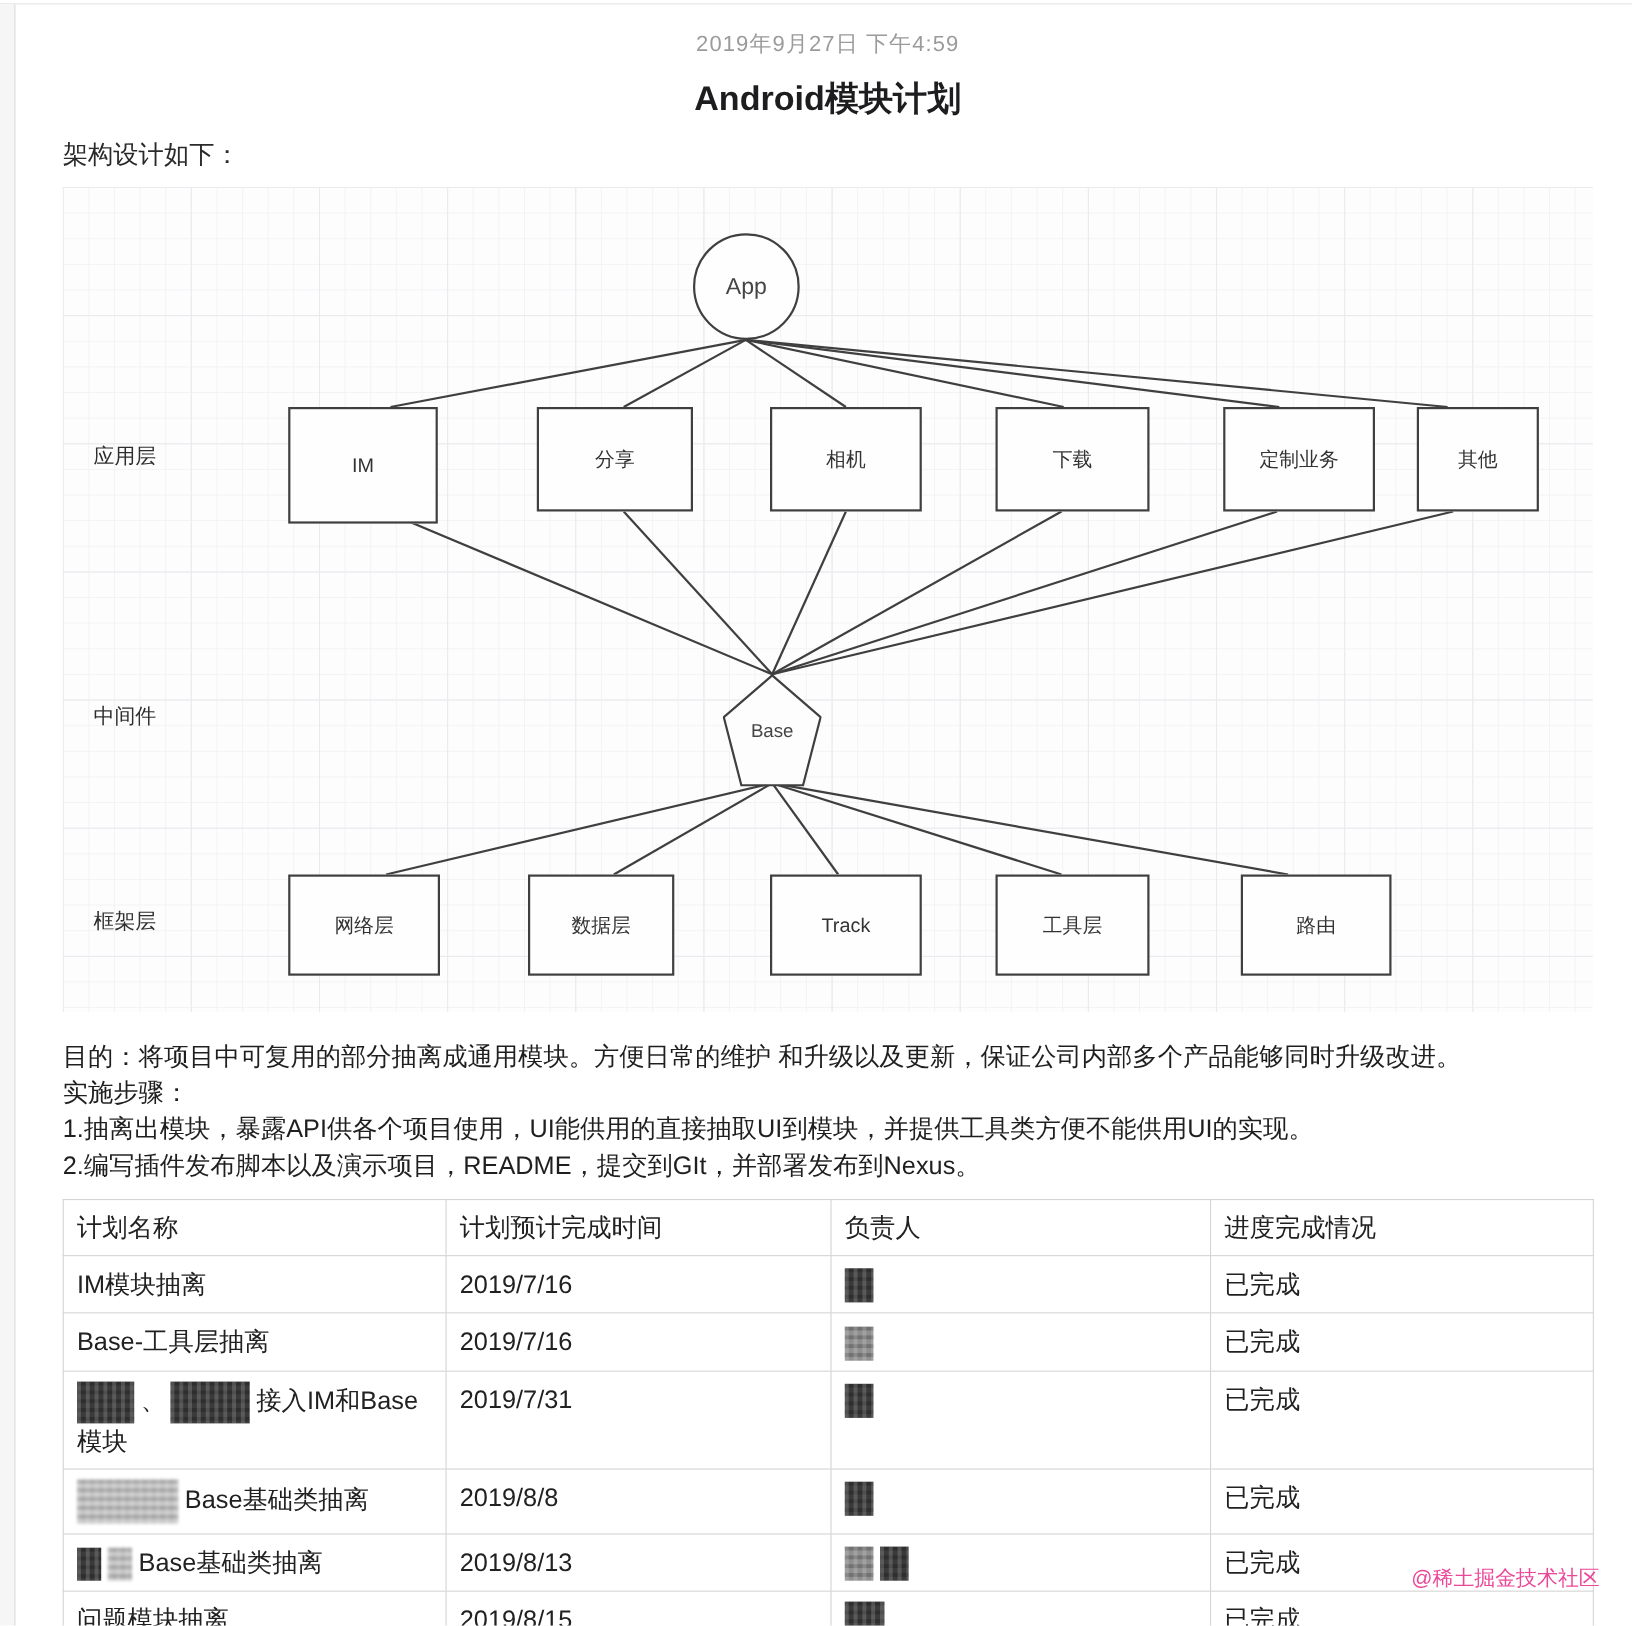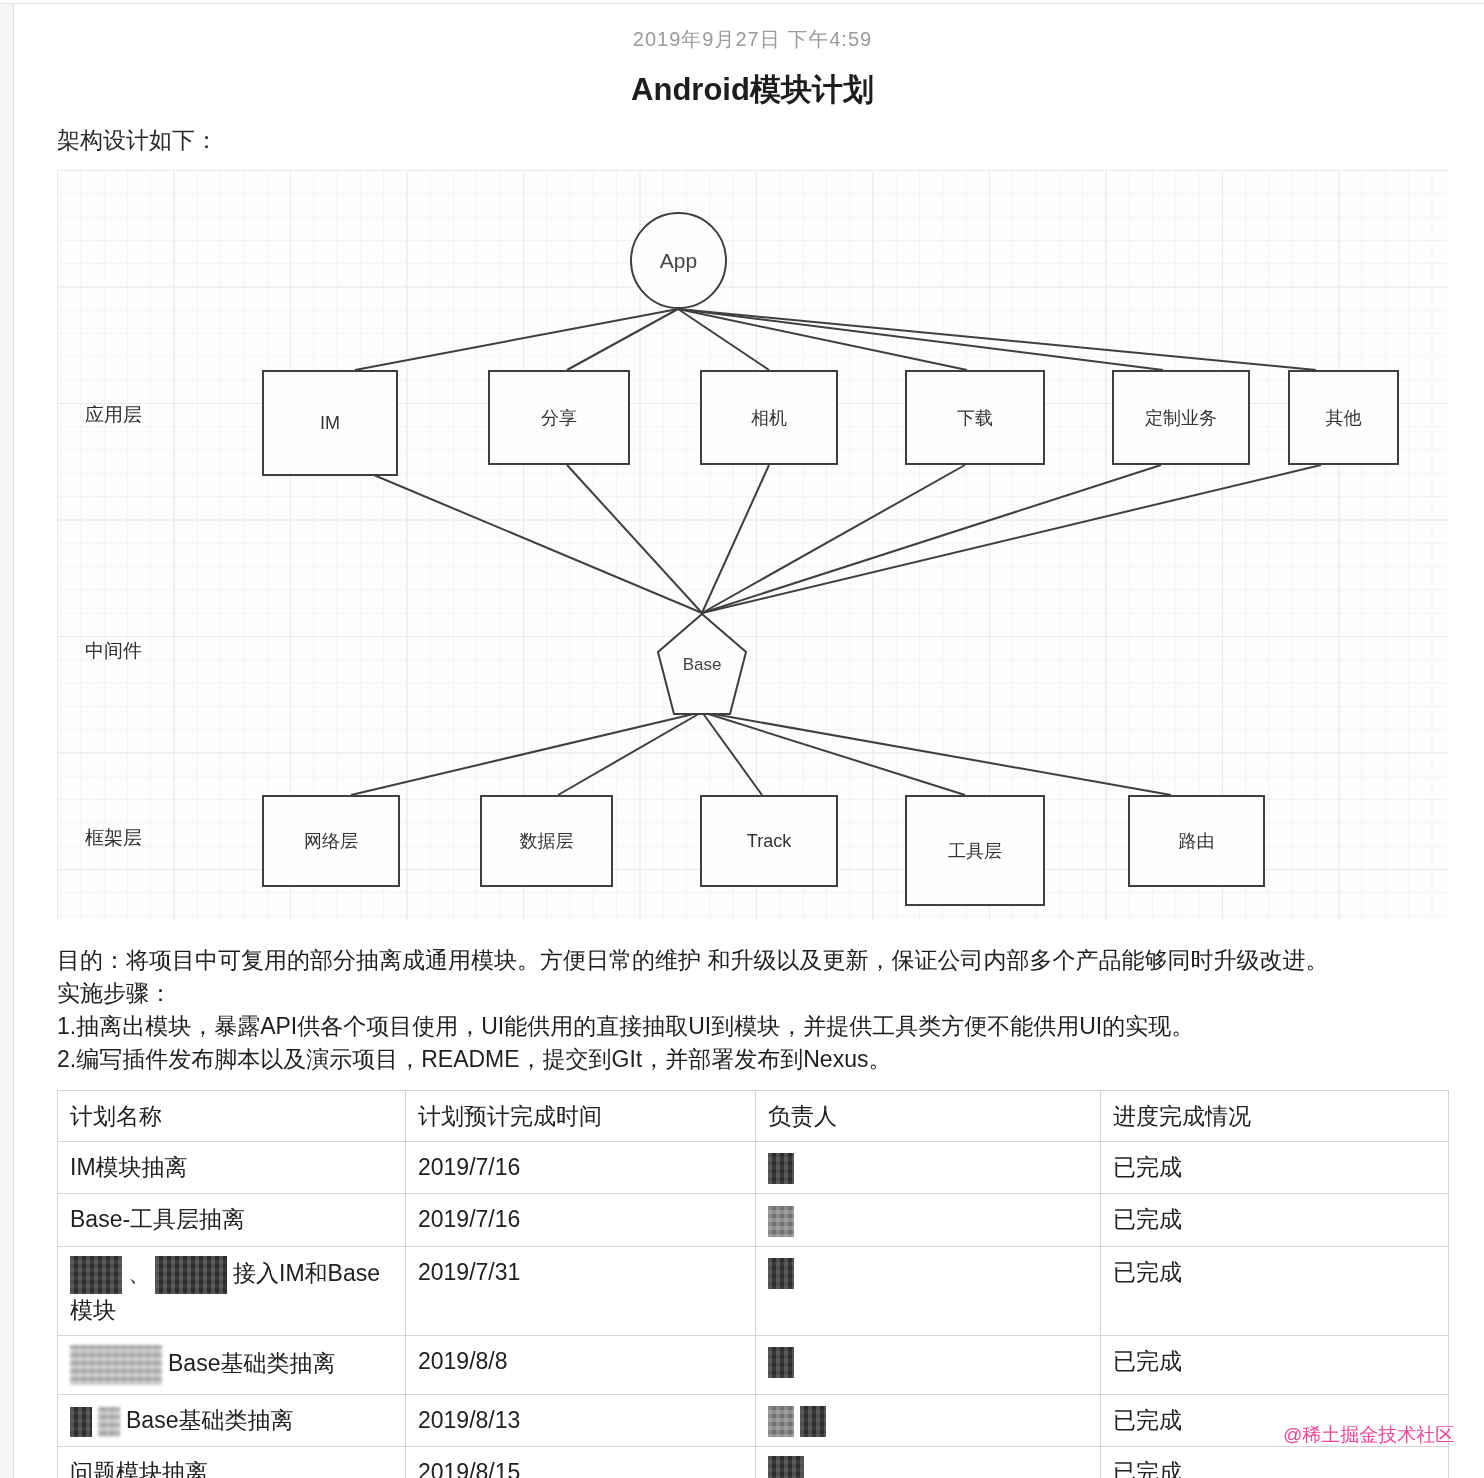--- a/index.html
+++ b/index.html
@@ -120,21 +120,21 @@
 
       <div class="node-box" style="left:205px;top:625px;width:138px;height:92px;">
         <span>网络层</span>
       </div>
       <div class="node-box" style="left:423px;top:625px;width:133px;height:92px;">
         <span>数据层</span>
       </div>
       <div class="node-box" style="left:643px;top:625px;width:138px;height:92px;">
         <span>Track</span>
       </div>
-      <div class="node-box" style="left:848px;top:625px;width:140px;height:111px;">
+      <div class="node-box" style="left:848px;top:625px;width:140px;height:92px;">
         <span>工具层</span>
       </div>
       <div class="node-box" style="left:1071px;top:625px;width:137px;height:92px;">
         <span>路由</span>
       </div>
     </div>
 
     <div class="para">
       <p>目的：将项目中可复用的部分抽离成通用模块。方便日常的维护 和升级以及更新，保证公司内部多个产品能够同时升级改进。</p>
       <p>实施步骤：</p>

